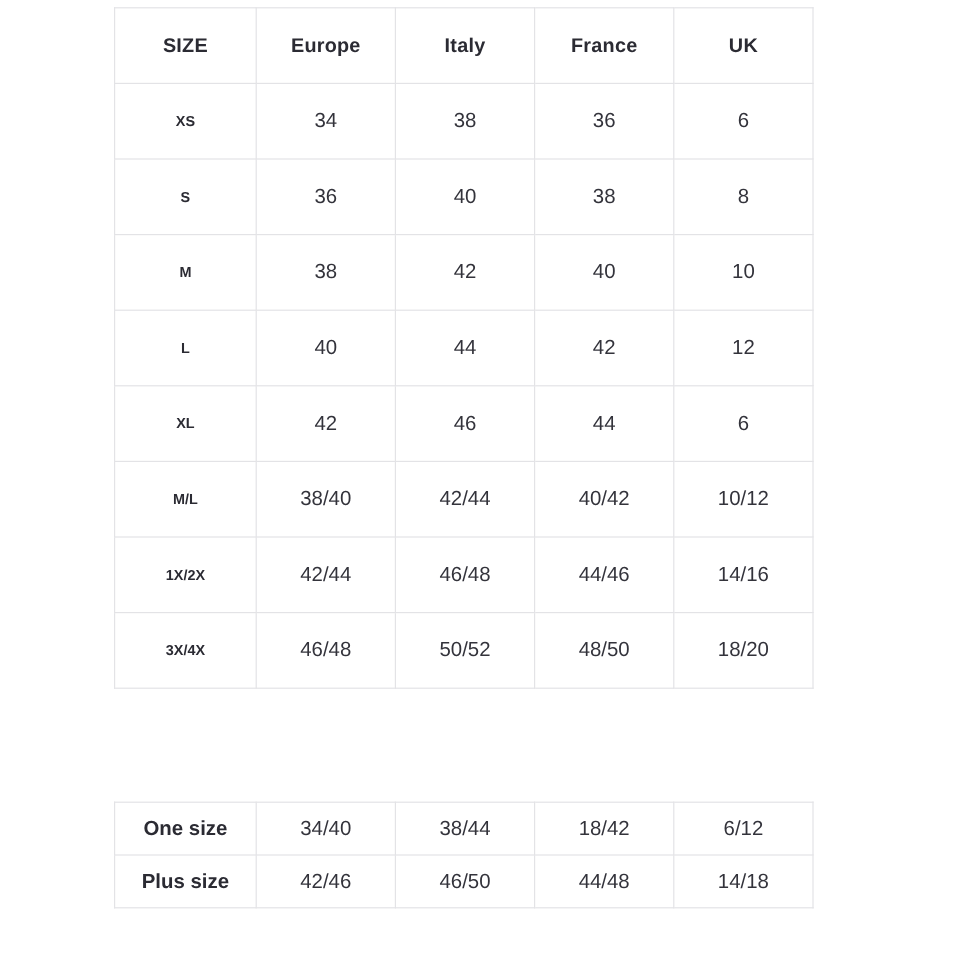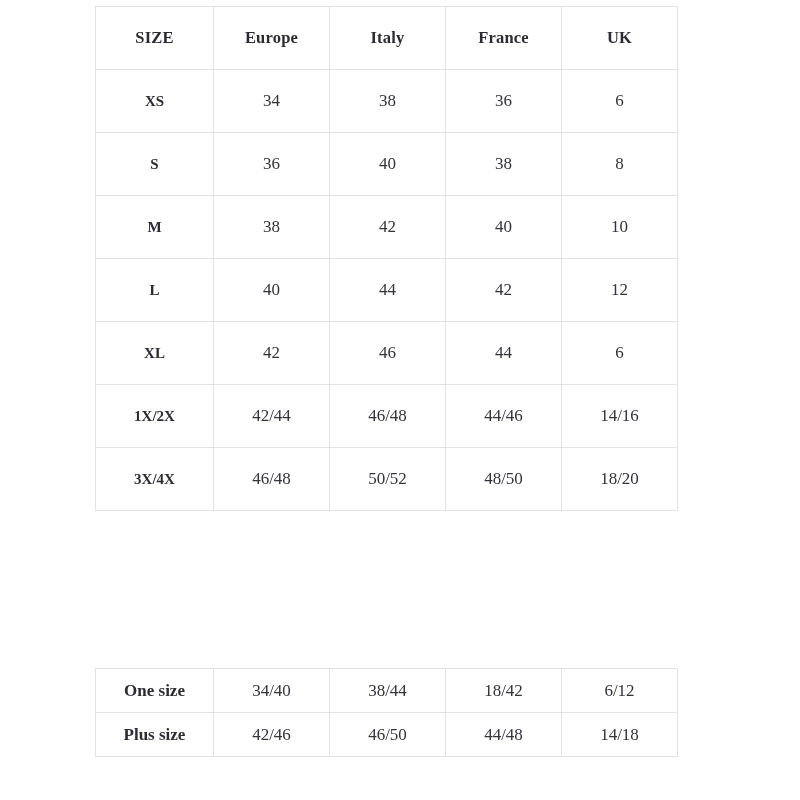--- a/index.html
+++ b/index.html
@@ -47,33 +47,32 @@
   .size-table th {
     border: 1px solid #e3e3e6;
     height: 63px;
     text-align: center;
     vertical-align: middle;
     font-size: 17px;
     font-weight: 400;
     color: #33333b;
     padding: 0 4px;
     box-sizing: border-box;
-    font-family: Liberation Serif, serif;
   }
 
   .size-table thead th {
     font-weight: 700;
     font-size: 16.5px;
     letter-spacing: 0.2px;
     color: #2b2b33;
   }
 
   .size-table tbody td.label {
     font-weight: 700;
-    font-size: 15px;
+    font-size: 12px;
     color: #2b2b33;
   }
 
   .table-wrap-extra .size-table td {
     height: 44px;
   }
   .table-wrap-extra .size-table td.label {
     font-weight: 700;
     font-size: 17px;
   }
@@ -131,20 +130,27 @@
           <td>12</td>
         </tr>
         <tr>
           <td class="label">XL</td>
           <td>42</td>
           <td>46</td>
           <td>44</td>
           <td>6</td>
         </tr>
         <tr>
+          <td class="label">M/L</td>
+          <td>38/40</td>
+          <td>42/44</td>
+          <td>40/42</td>
+          <td>10/12</td>
+        </tr>
+        <tr>
           <td class="label">1X/2X</td>
           <td>42/44</td>
           <td>46/48</td>
           <td>44/46</td>
           <td>14/16</td>
         </tr>
         <tr>
           <td class="label">3X/4X</td>
           <td>46/48</td>
           <td>50/52</td>

